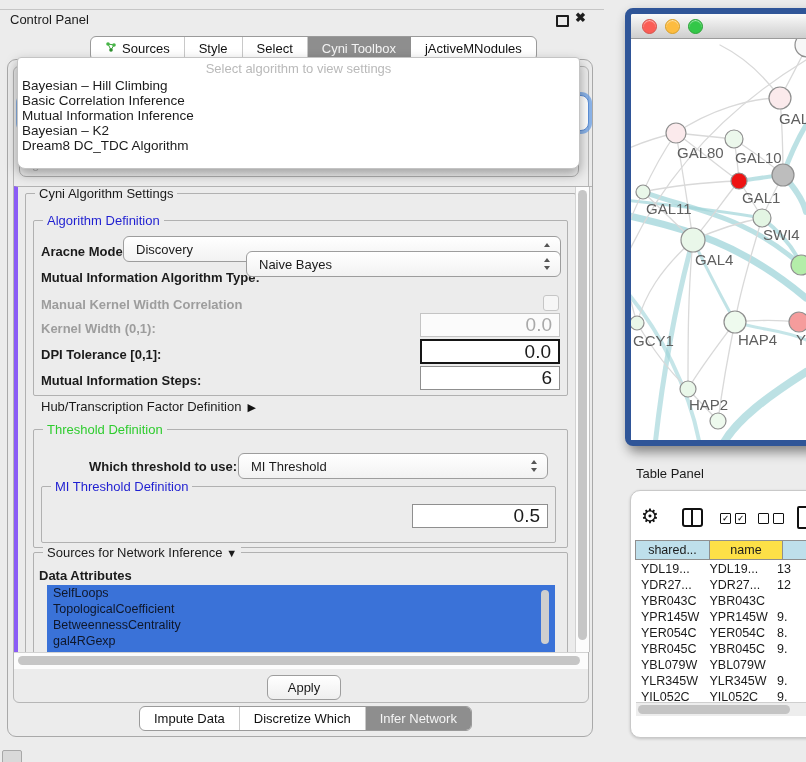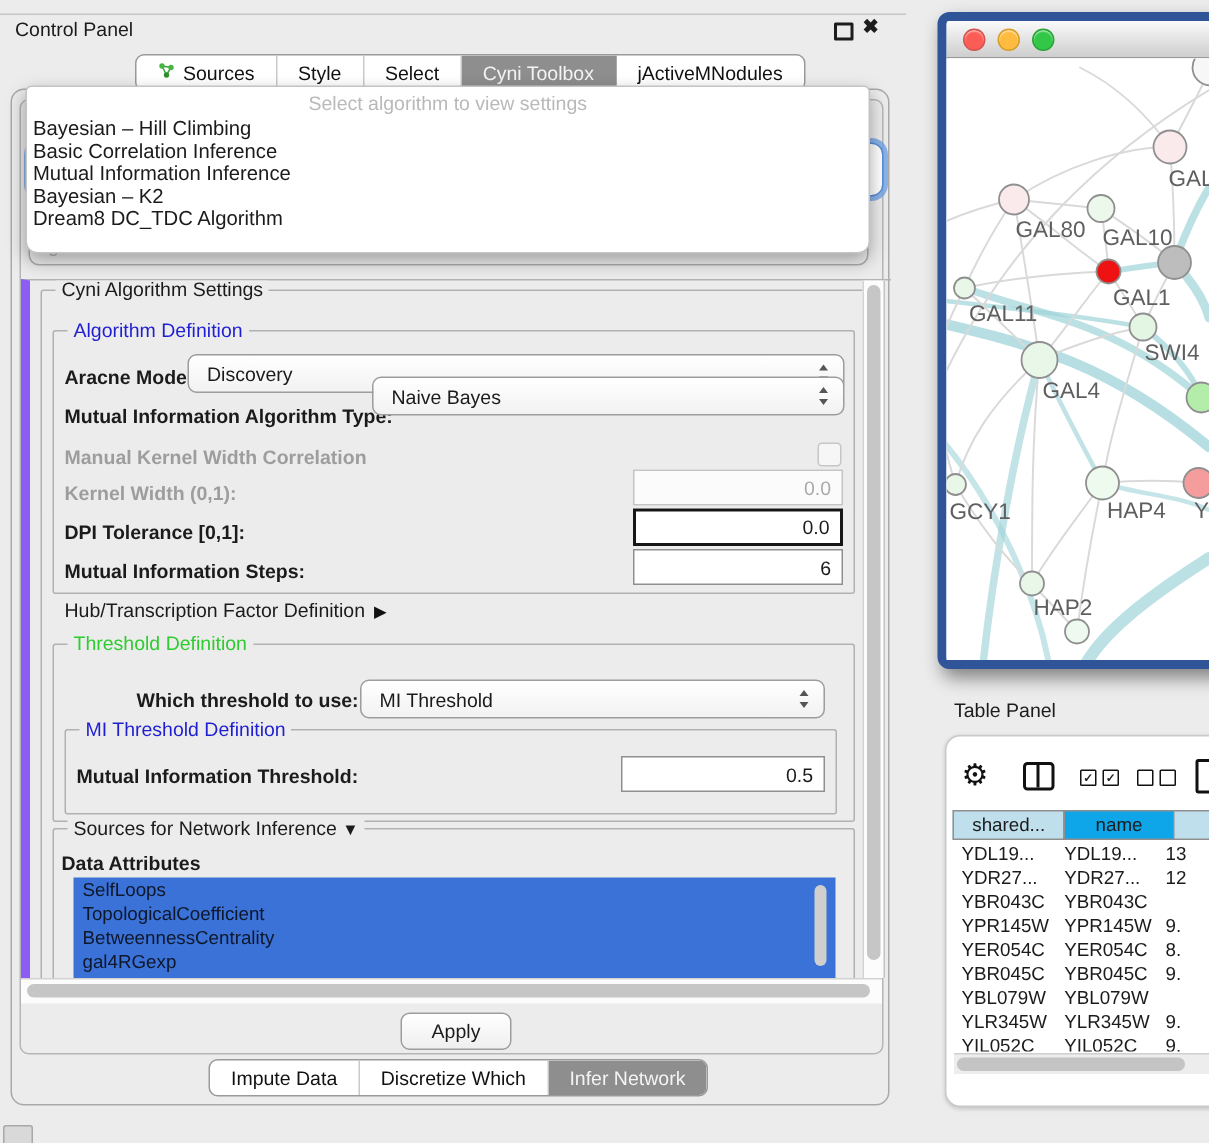--- a/index.html
+++ b/index.html
@@ -27,21 +27,21 @@
 
   
   .combo{background:linear-gradient(#ffffff,#f2f2f2);border:1px solid #9d9d9d;border-radius:6px;
          font-size:13px;display:flex;align-items:center;padding:0 26px 0 12px;box-sizing:border-box;
          white-space:nowrap;overflow:hidden}
   .arrows{position:absolute;right:9px;top:50%;transform:translateY(-50%);width:7px;height:12px}
   .arrows:before,.arrows:after{content:"";position:absolute;left:0;border-left:3.5px solid transparent;
          border-right:3.5px solid transparent}
   .arrows:before{top:0;border-bottom:4.5px solid #555}
   .arrows:after{bottom:0;border-top:4.5px solid #555}
-  .fieldbox{background:#fff;border:1px solid #8f8f8f;font-size:13px;display:flex;align-items:center;
+  .fieldbox{background:#fff;border:1px solid #8f8f8f;font-size:19px;display:flex;align-items:center;
          justify-content:flex-end;padding:0 7px;box-sizing:border-box}
   .fieldbox.focus{border:2px solid #161616}
   .fieldbox.dis{border-color:#c4c4c4;color:#a9a9a9;background:#fbfbfb}
   .lbl{font-weight:700;font-size:13px;white-space:nowrap}
   .lbl.dis{color:#9d9d9d}
   .checkbox{width:14px;height:14px;border:1px solid #c6c6c6;border-radius:3px;background:#f6f6f6}
 
   .groupbox{border:1px solid #b1b1b1;border-radius:2px}
   .legend{transform:translateY(-50%);background:#ececec;padding:0 4px;font-size:13px;white-space:nowrap}
   .legend.blue{color:var(--legend-blue)}
@@ -53,21 +53,21 @@
   .popup-ph{text-align:center;color:#b9b9b9;font-size:13px;padding-top:3px;height:17px}
   .opt{font-size:13.5px;line-height:15px;padding-left:4px;white-space:nowrap}
   .opt.bold{font-weight:700}
   .algo-combo{left:19px;top:95px;width:568px;height:34px;background:#fff;border:1px solid #5b8ed6;
          border-radius:8px;box-shadow:0 0 0 3px rgba(106,159,229,.75);z-index:5}
   .net-combo{left:19px;top:149px;width:560px;height:28px;background:linear-gradient(#fff,#f1f1f1);
          border:1px solid #b0b0b0;border-radius:7px;z-index:4;display:flex;align-items:center;
          padding:0 12px;box-sizing:border-box;font-size:13px;color:#bdbdbd;white-space:nowrap;overflow:hidden}
 
   
-  .scrollwrap{left:14px;top:186px;width:574px;height:466px;overflow:hidden;border-top:1px solid #b3b3b3;border-left:6px solid #8b5cf6}
+  .scrollwrap{left:14px;top:186px;width:574px;height:466px;overflow:hidden;border-top:1px solid #b3b3b3;border-left:4px solid #8b5cf6}
   .vscroll{left:575px;top:187px;width:13px;height:465px;background:#fcfcfc;border-left:1px solid #d2d2d2;border-right:1px solid #c2c2c2;z-index:6}
   .vthumb{left:2px;top:3px;width:9px;height:450px;background:#c6c6c6;border-radius:5px}
   .hscroll{left:14px;top:652px;width:574px;height:16px;background:#fcfcfc;border-top:1px solid #d2d2d2;z-index:6}
   .hthumb{left:4px;top:3px;width:562px;height:9px;background:#c6c6c6;border-radius:5px}
 
   .attr-list{background:var(--selection-blue);overflow:hidden}
   .attr-item{color:#0f172a;font-size:12.5px;line-height:16px;padding-left:6px;white-space:nowrap}
   .attr-thumb{position:absolute;right:6px;top:5px;width:8px;height:54px;background:#cfcfcf;border-radius:4px}
 
   .apply-btn{left:267px;top:675px;width:72px;height:23px;background:linear-gradient(#ffffff,#efefef);
@@ -96,21 +96,21 @@
   .gear-ico{left:641px;top:504px;font-size:20px}
   .cols-ico{left:682px;top:508px;width:17px;height:15px;border:2.5px solid #111;border-radius:3px}
   .cols-ico:after{content:"";position:absolute;left:6.5px;top:0;width:2.5px;height:15px;background:#111}
   .ckpair{display:flex;gap:4px}
   .ck{width:9px;height:9px;border:1.5px solid #111;border-radius:1px;font-size:8px;line-height:9px;text-align:center;font-weight:700}
   .doc-ico{left:797px;top:506px;width:15px;height:19px;border:2.5px solid #111;border-radius:2px}
   .tbl-head{left:636px;top:540px;display:flex}
   .hcell{height:20px;box-sizing:border-box;border:1px solid #8f8f8f;margin-left:-1px;display:flex;
          align-items:center;justify-content:center;font-size:12.5px;overflow:hidden;white-space:nowrap}
   .hcell.blue{background:var(--header-blue)}
-  .hcell.gray{background:#0ea5e9}
+  .hcell.gray{background:#fde047}
   #tbl-rows{left:637px;top:561px;width:200px;height:140px;overflow:hidden}
   .trow{display:flex;height:16px;align-items:center}
   .tcell{font-size:12.5px;white-space:nowrap;overflow:hidden;box-sizing:border-box;padding-left:4px}
   .tbl-hscroll{left:636px;top:702px;width:170px;height:13px;background:#ededed;border-top:1px solid #cfcfcf}
   .tbl-hthumb{left:2px;top:2px;width:152px;height:9px;background:#c4c4c4;border-radius:5px}
 
   .mini-dock{left:2px;top:750px;width:18px;height:12px;background:#d9d9d9;border:1px solid #a8a8a8;border-radius:2px}
 </style>
 </head>
 <body>
@@ -205,21 +205,20 @@
     <span class="abs legend green" style="left:25px;top:242px">Threshold Definition</span>
 
     <span class="abs lbl" style="left:71px;top:272px">Which threshold to use:</span>
     <div class="abs combo" style="left:220px;top:266px;width:310px;height:26px">
       <span>MI Threshold</span>
       <span class="arrows"></span>
     </div>
 
     <div class="abs groupbox" style="left:23px;top:299px;width:513px;height:55px"></div>
     <span class="abs legend blue" style="left:33px;top:299px">MI Threshold Definition</span>
-    <span class="abs lbl" style="left:31px;top:323px">Mutual Information Threshold:</span>
     <div class="abs fieldbox" style="left:394px;top:317px;width:136px;height:24px">0.5</div>
 
     <div class="abs groupbox" style="left:15px;top:365px;width:533px;height:112px"></div>
     <span class="abs legend" style="left:25px;top:365px"><span>Sources for Network Inference</span> <span style="font-size:11px">▼</span></span>
     <span class="abs lbl" style="left:21px;top:381px">Data Attributes</span>
     <div id="attr-list" class="abs attr-list" style="left:29px;top:398px;width:508px;height:68px">
       <div class="attr-thumb"></div>
     <div class="attr-item">SelfLoops</div>
         <div class="attr-item">TopologicalCoefficient</div>
         <div class="attr-item">BetweennessCentrality</div>

